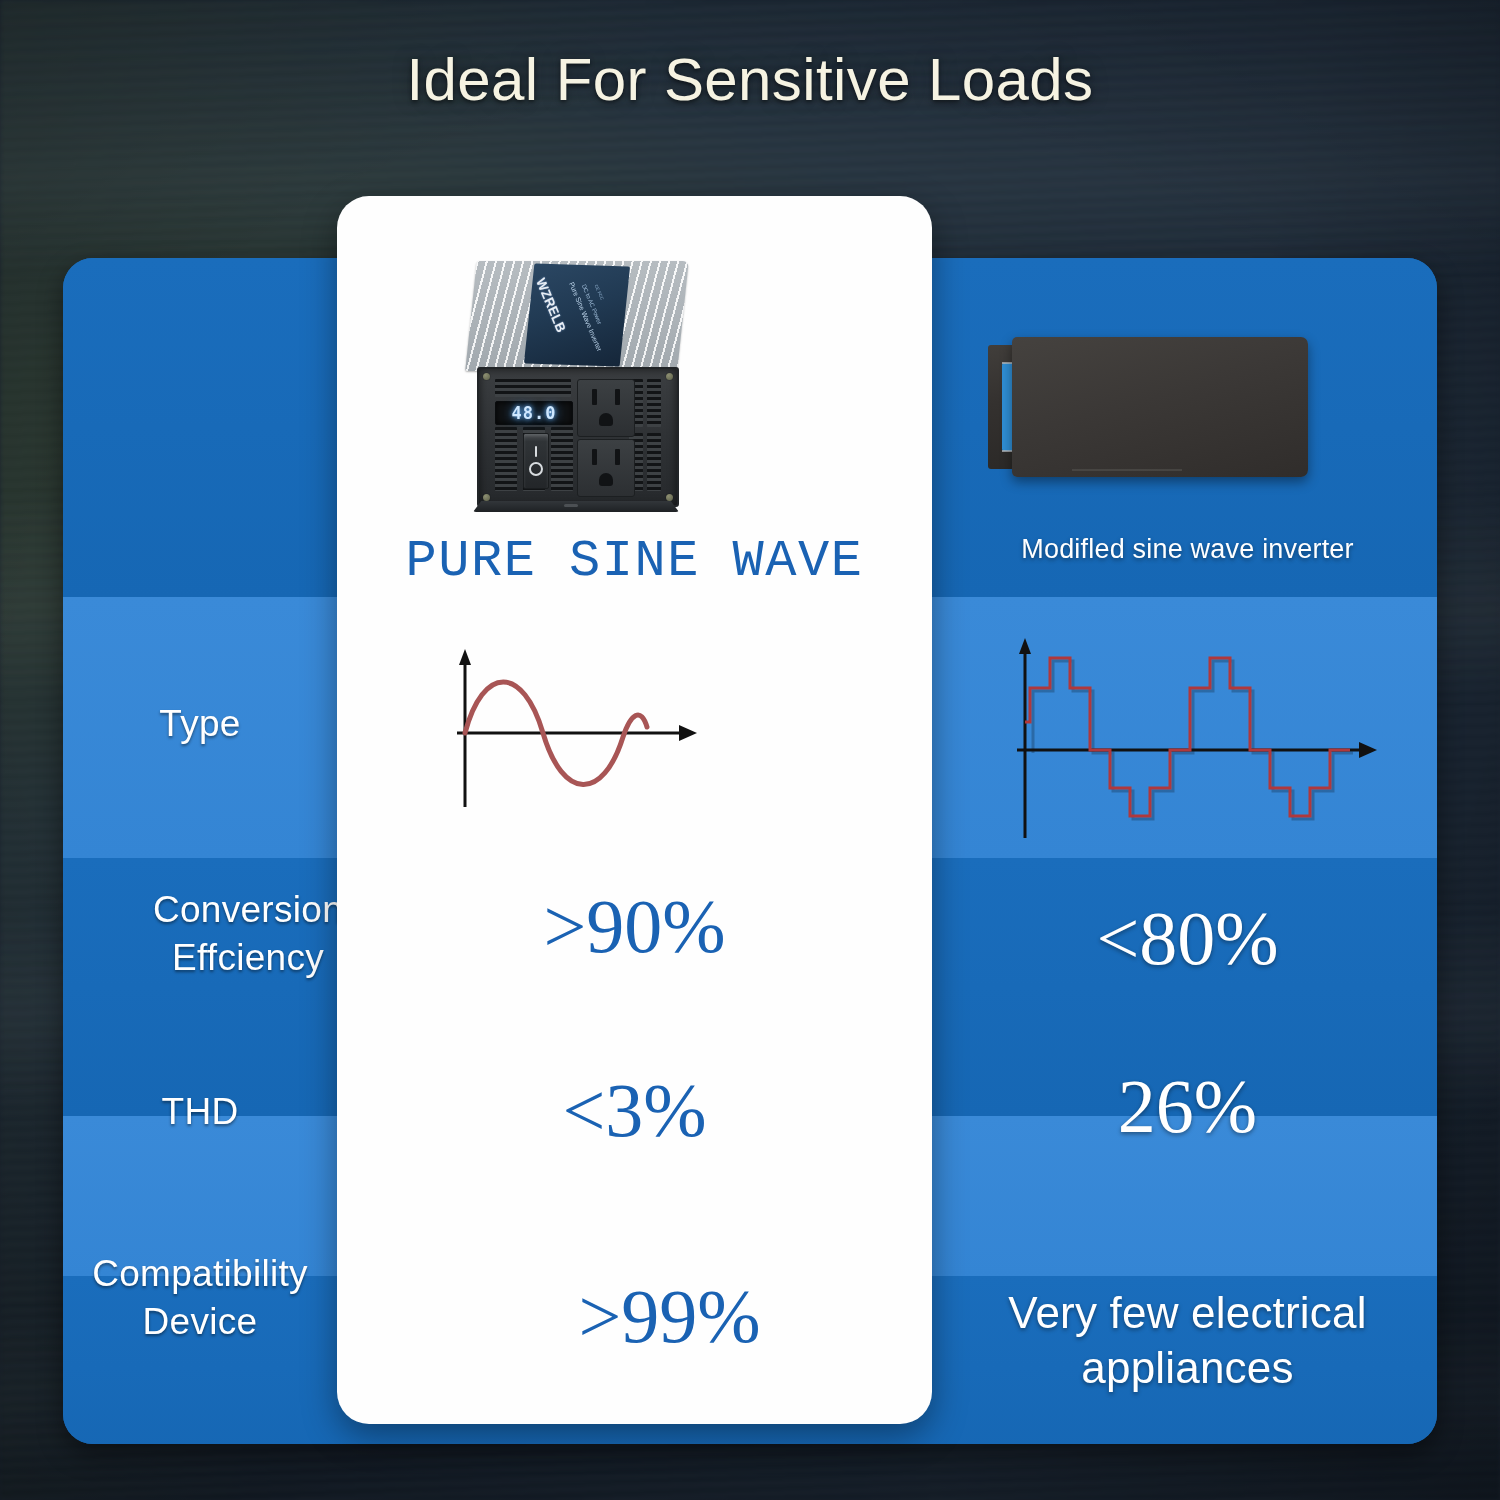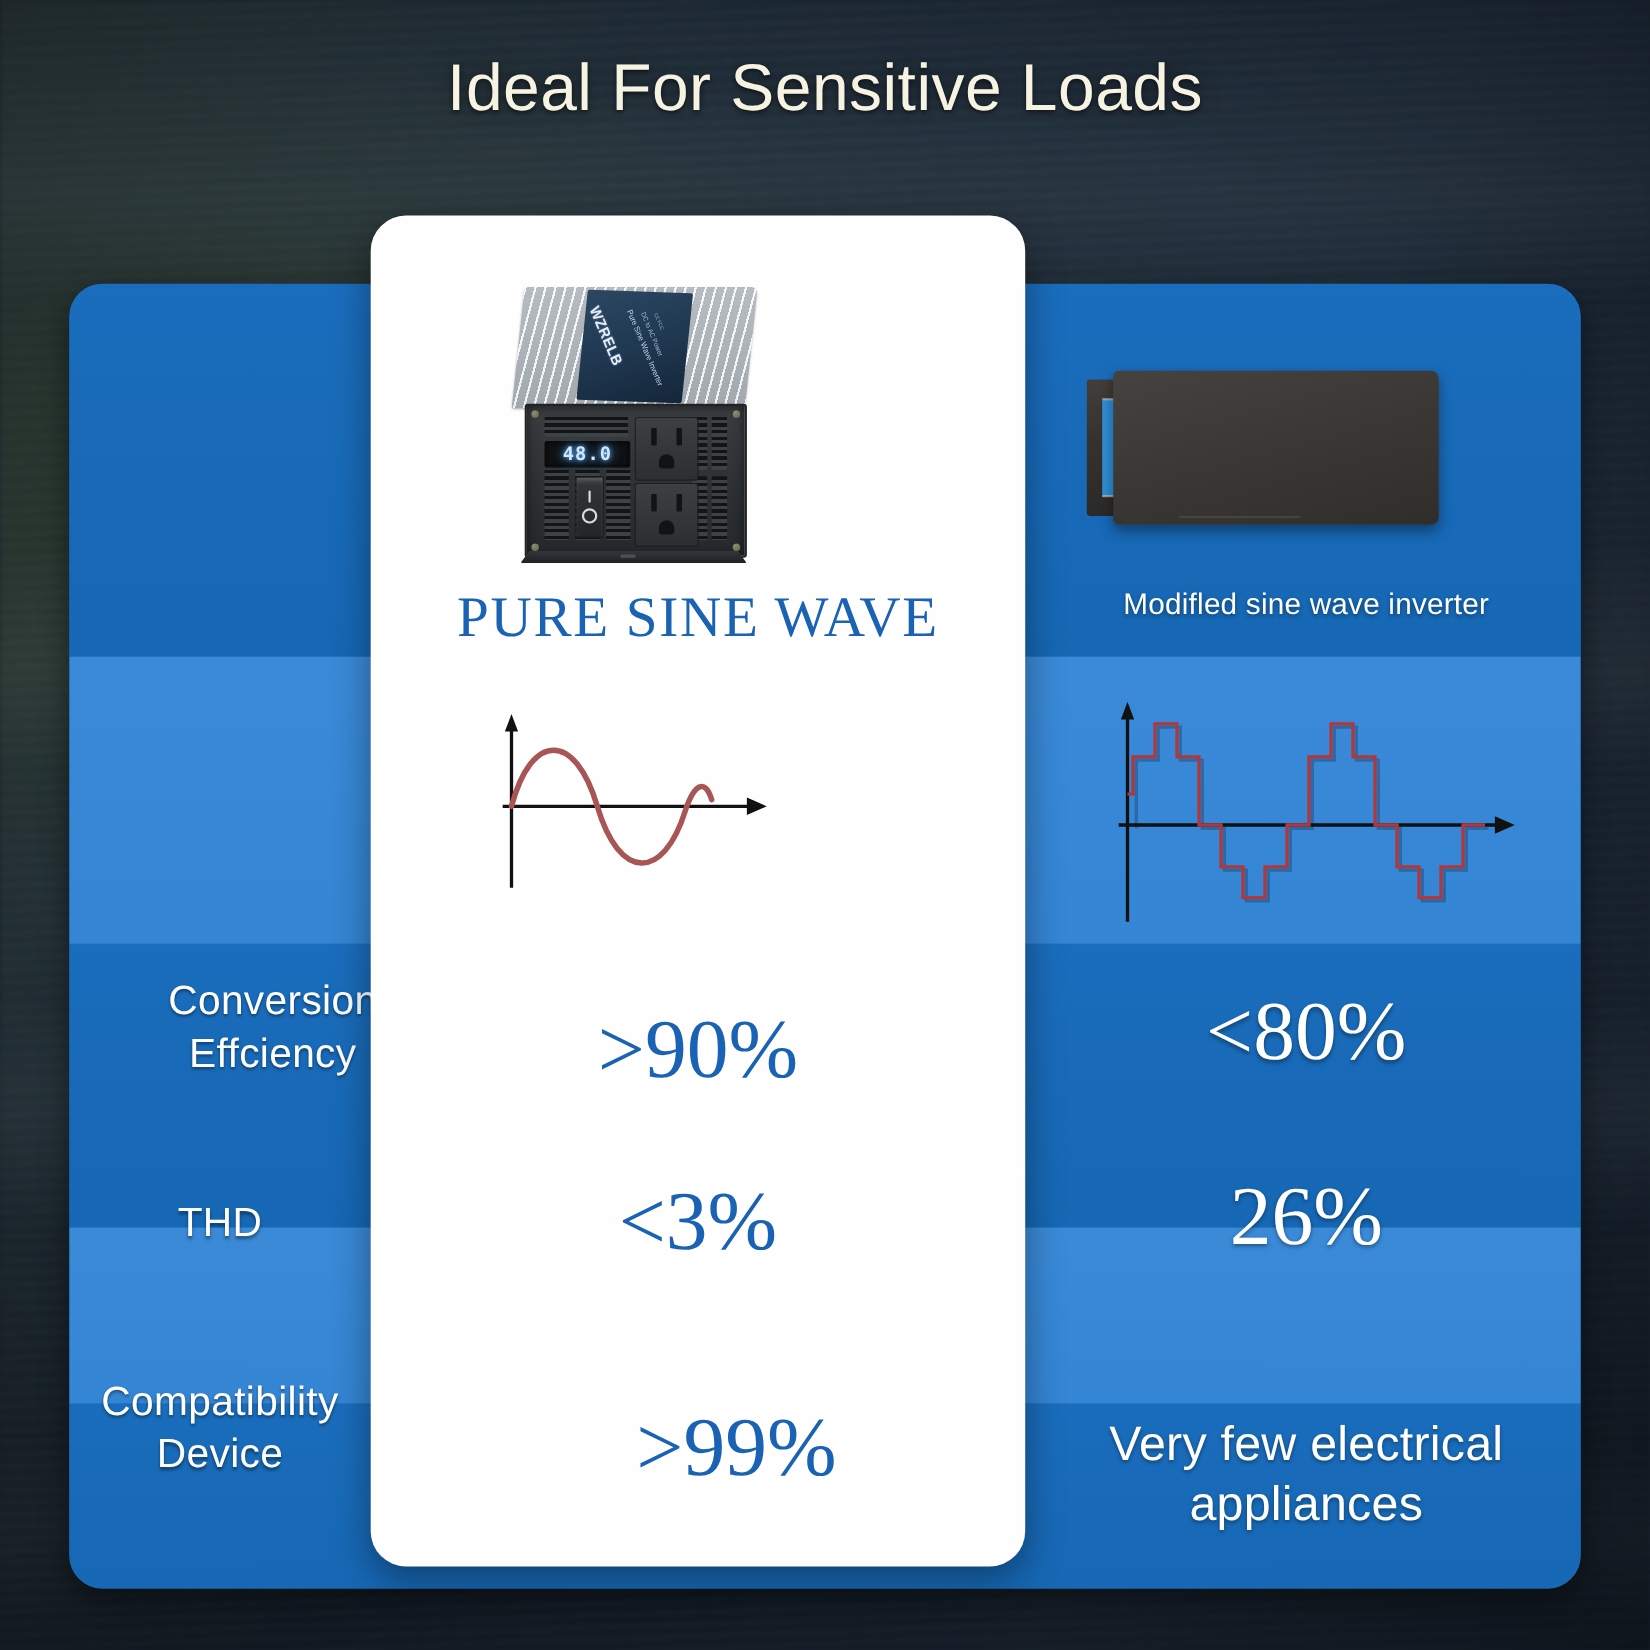--- a/index.html
+++ b/index.html
@@ -70,27 +70,27 @@
 
   
   .card{
     position:absolute;left:337px;top:196px;width:595px;height:1228px;
     background:#fefefe;border-radius:32px;
     box-shadow:0 12px 34px rgba(0,0,0,.38);
     overflow:hidden;
   }
   .card-title{
     position:absolute;left:0;top:336px;width:595px;text-align:center;
-    font-family:Liberation Serif, serif;font-size:52px;color:#1a62b3;letter-spacing:1.5px;
+    font-family:Liberation Mono, monospace;font-size:52px;color:#1a62b3;letter-spacing:1.5px;
   }
   .card-num{
     position:absolute;left:0;width:595px;text-align:center;
     font-family:"Liberation Serif",serif;color:#1a62b3;font-size:76px;line-height:1;
   }
-  .cn1{top:690px;margin-top:28px;}
+  .cn1{top:690px;}
   .cn2{top:885px;}
   .cn3{top:1085px;}
 
   
   .inv{position:absolute;left:463px;top:255px;width:230px;height:265px;}
   .inv .topdeck{
     position:absolute;left:8px;top:6px;width:212px;height:110px;
     background:linear-gradient(180deg,#d9dde0 0%,#c3c8cc 55%,#aeb4b9 100%);
     transform:skewX(-6deg);
     border-radius:3px 6px 2px 2px;
@@ -252,20 +252,21 @@
     <div class="edge"></div>
     <div class="edge2"></div>
     <div class="edge3"></div>
     <div class="body">
       <div class="seam"></div>
     </div>
   </div>
 
   <div class="caption-right">Modifled sine wave inverter</div>
 
+  <div class="rowlabel" style="left:63px;top:700px;">Type</div>
   <div class="rowlabel" style="left:63px;top:886px;padding-left:48px;">Conversion Effciency</div>
   <div class="rowlabel" style="left:63px;top:1088px;">THD</div>
   <div class="rowlabel" style="left:63px;top:1250px;">Compatibility Device</div>
 
   <div class="wave-right">
     <svg width="400" height="220" viewBox="0 0 400 220">
 
       <g transform="translate(3,3)" opacity="0.22">
         <path d="M35 120 L35 58 L55 58 L55 28 L75 28 L75 58 L95 58 L95 120
                  L115 120 L115 158 L135 158 L135 186 L155 186 L155 158 L175 158 L175 120

